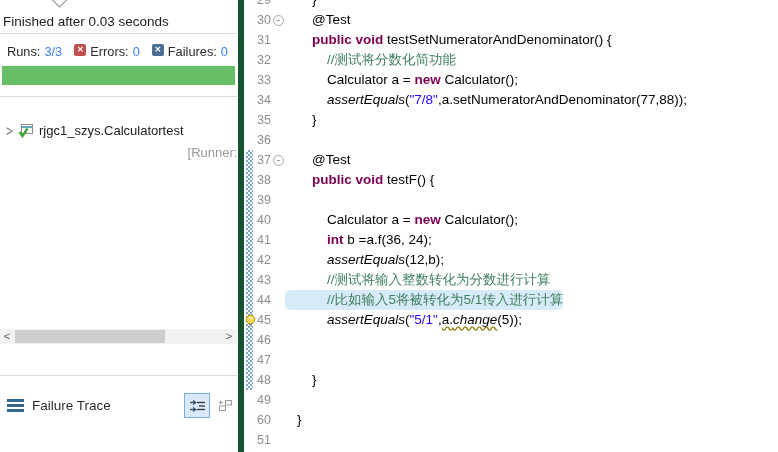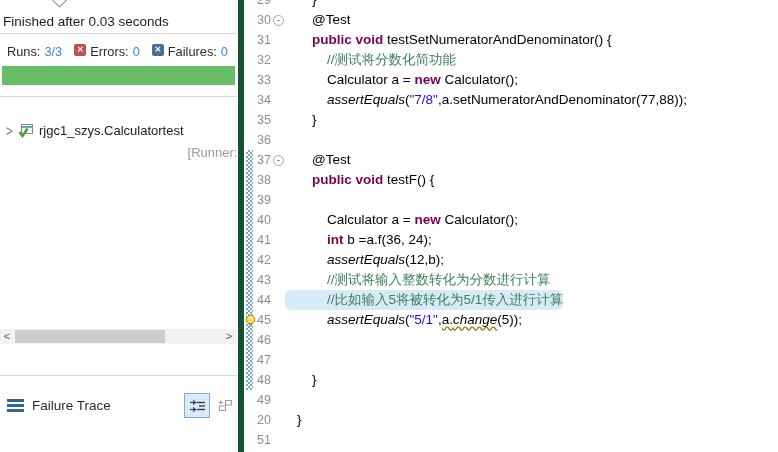--- a/index.html
+++ b/index.html
@@ -237,21 +237,21 @@
           <span class="ln">48</span>
           <span class="fold"></span>
           <span class="code"><span>    }</span></span>
         </div>
         <div class="cl">
           <span class="ln">49</span>
           <span class="fold"></span>
           <span class="code"></span>
         </div>
         <div class="cl">
-          <span class="ln">20</span>
+          <span class="ln">60</span>
           <span class="fold"></span>
           <span class="code"><span>}</span></span>
         </div>
         <div class="cl">
           <span class="ln">51</span>
           <span class="fold"></span>
           <span class="code"></span>
         </div>
       </div>
     <svg class="bulb" id="bulb" width="13" height="14" viewBox="0 0 13 14" style="top: 314px;">

